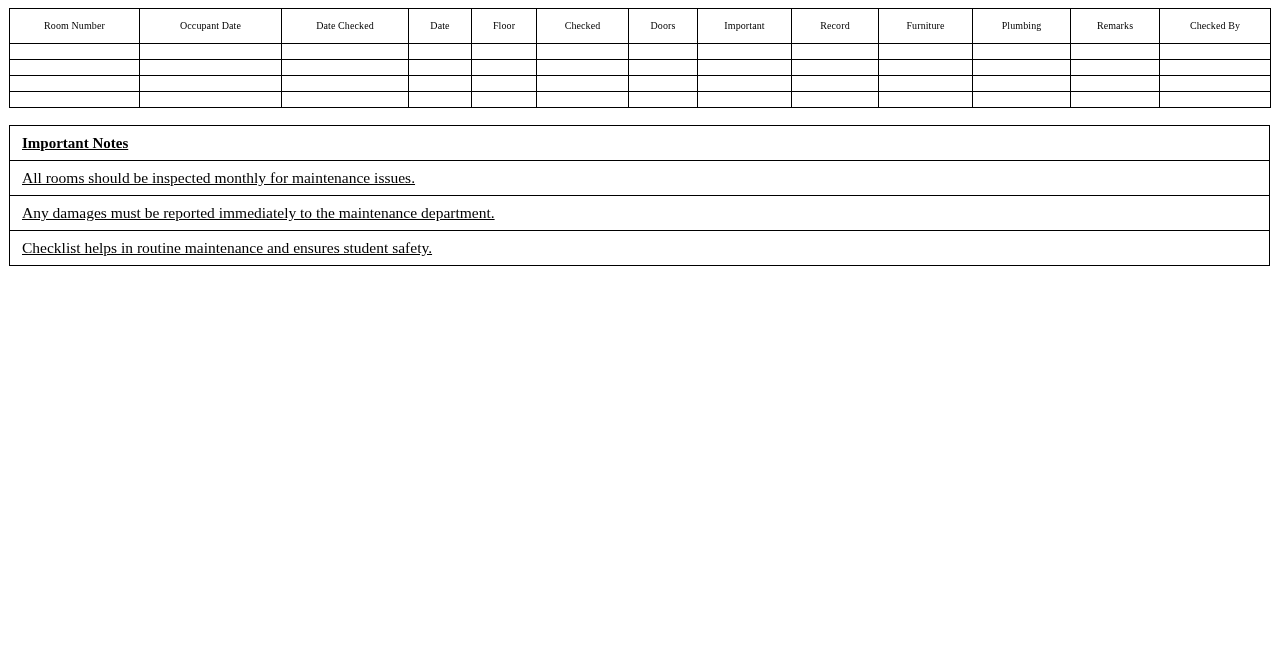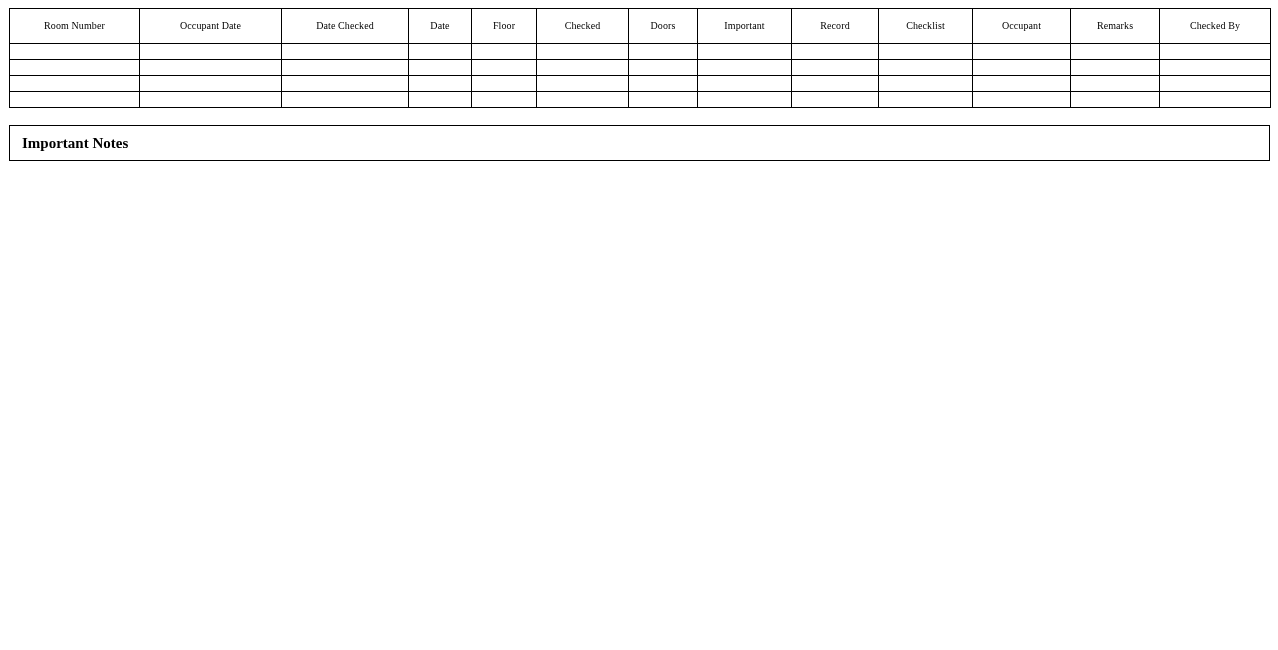--- a/index.html
+++ b/index.html
@@ -85,20 +85,21 @@
 
   table.notes td {
     border: 1px solid #000000;
     padding: 0 0 0 12px;
     height: 34px;
     vertical-align: middle;
     font-size: 15.5px;
     text-align: left;
     line-height: 34px;
     white-space: nowrap;
+    text-decoration: underline;
   }
 
   table.notes td.notes-title {
     font-weight: bold;
     font-size: 15px;
   }
 </style>
 </head>
 <body>
 
@@ -124,22 +125,22 @@
       <tr>
         <th>Room Number</th>
         <th>Occupant Date</th>
         <th>Date Checked</th>
         <th>Date</th>
         <th>Floor</th>
         <th>Checked</th>
         <th>Doors</th>
         <th>Important</th>
         <th>Record</th>
-        <th>Checklist</th>
-        <th>Occupant</th>
+        <th>Furniture</th>
+        <th>Plumbing</th>
         <th>Remarks</th>
         <th>Checked By</th>
       </tr>
     </thead>
     <tbody id="inspection-body">
         <tr>
           <td class="blank"></td>
           <td class="blank"></td>
           <td class="blank"></td>
           <td class="blank"></td>
@@ -200,17 +201,26 @@
         </tr>
       </tbody>
   </table>
 
   <div class="notes-wrap">
     <table class="grid notes">
       <tbody id="notes-body">
         <tr>
           <td class="notes-title">Important Notes</td>
         </tr>
+      <tr>
+            <td>All rooms should be inspected monthly for maintenance issues.</td>
+          </tr>
+          <tr>
+            <td>Any damages must be reported immediately to the maintenance department.</td>
+          </tr>
+          <tr>
+            <td>Checklist helps in routine maintenance and ensures student safety.</td>
+          </tr>
         </tbody>
     </table>
   </div>
 
 </div>
 
 </body></html>

